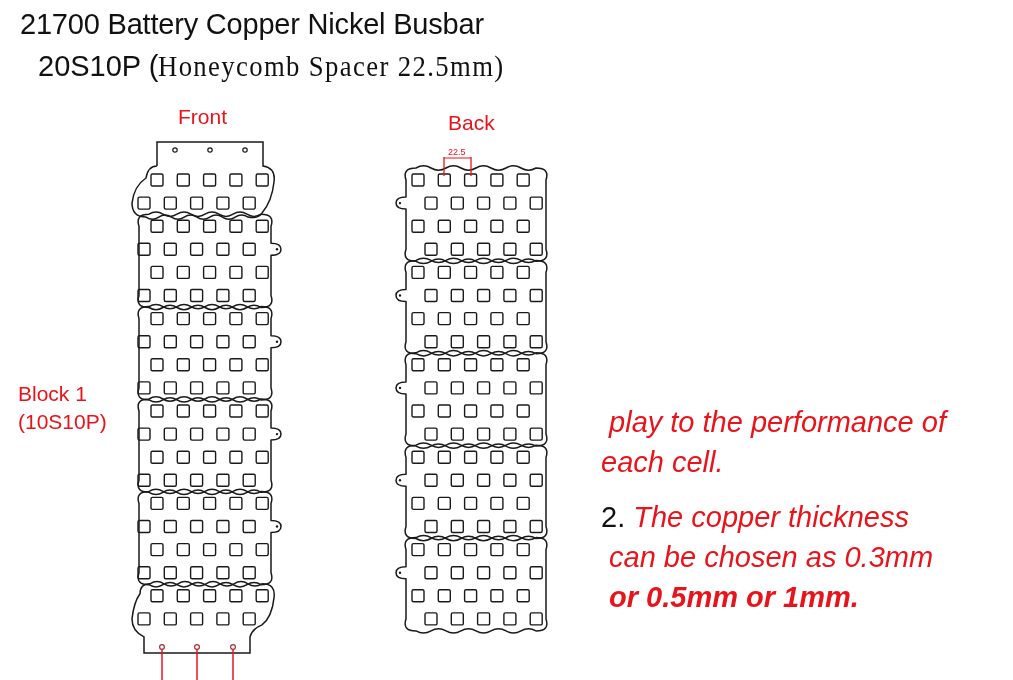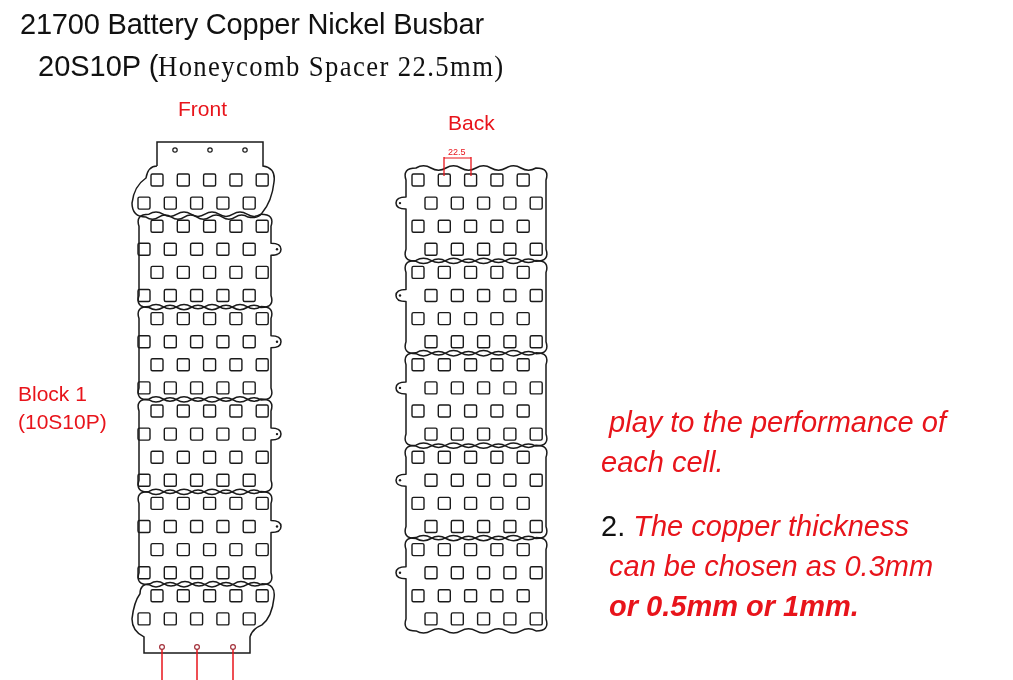--- a/index.html
+++ b/index.html
@@ -5,30 +5,30 @@
     html, body { margin: 0; padding: 0; background: #ffffff; }
     body { width: 1013px; height: 680px; position: relative; overflow: hidden; font-family: "Liberation Sans", sans-serif; }
     .title1 { position: absolute; left: 20px; top: 8px; font-size: 29px; color: #111; white-space: nowrap; letter-spacing: -0.2px; }
     .title2 { position: absolute; left: 38px; top: 50px; font-size: 29px; color: #111; white-space: nowrap; }
     .title2 .serif { font-family: "Liberation Serif", serif; font-size: 29px; letter-spacing: 1.5px; transform: scaleX(0.92); display: inline-block; transform-origin: left; }
     .lbl-red { position: absolute; color: #e8141b; font-size: 21px; white-space: nowrap; }
     .block-label { position: absolute; left: 18px; top: 380px; color: #e8141b; font-size: 21px; line-height: 28px; }
     .notes { position: absolute; left: 601px; top: 369px; width: 410px; font-size: 29px; line-height: 40px; font-style: italic; color: #e8141b; }
     .notes .num { color: #111; font-style: normal; }
     .note-line { white-space: nowrap; display: block; }
-    .note-block2 { margin-top: 24px; }
+    .note-block2 { margin-top: 15px; }
     svg.drawing { position: absolute; left: 0; top: 0; }
   </style>
 </head>
 <body>
 
 <div class="title1">21700 Battery Copper Nickel Busbar</div>
 <div class="title2"><span>20S10P (</span><span class="serif">Honeycomb Spacer 22.5mm)</span></div>
 
-<div class="lbl-red" style="left:178px; top:97px;text-align:right;">Front</div>
+<div class="lbl-red" style="left:178px; top:105px;text-align:right;">Front</div>
 <div class="lbl-red" style="left:448px; top:111px;">Back</div>
 
 <div class="block-label">
   <div>Block 1</div>
   <div>(10S10P)</div>
 </div>
 
 <svg class="drawing" width="1013" height="680">
   <g id="front-view">
       <path d="M 157 166 L 157 142 L 263 142 L 263 166 Q 276 168 274 182 Q 272 201.1 262 213.1 Q 258 219.1 248 217.1 Q 241.625 212.7 235.25 217.1 Q 228.875 221.5 222.5 217.1 Q 216.125 212.7 209.75 217.1 Q 203.375 221.5 197 217.1 Q 190.625 212.7 184.25 217.1 Q 177.875 221.5 171.5 217.1 Q 165.125 212.7 158.75 217.1 Q 152.375 221.5 146 217.1 Q 132 217.1 132 203.1 Q 134 186 146 178 Q 148 166 157 166" fill="none" stroke="#1a1a1a" stroke-width="1.5"></path>

